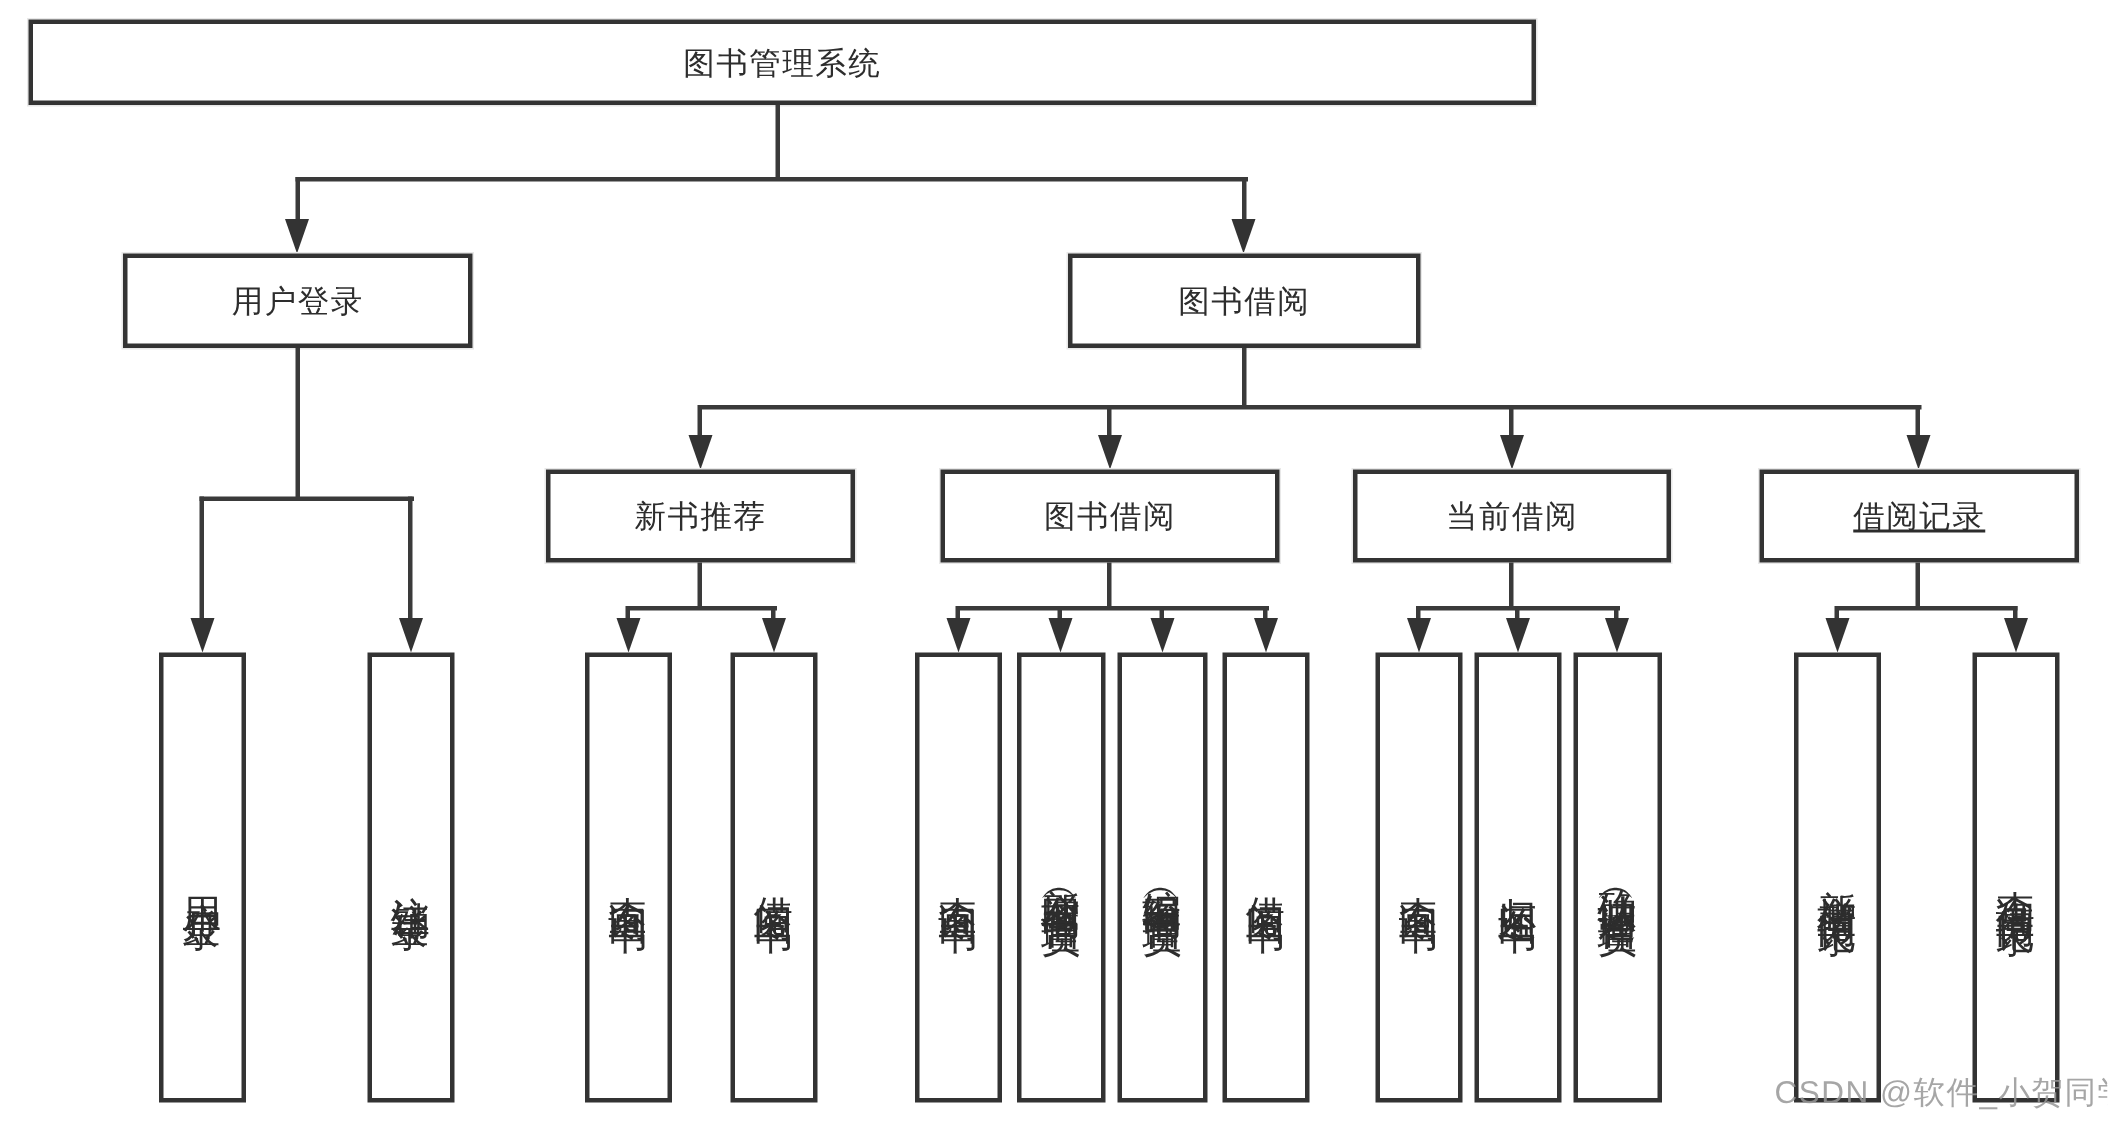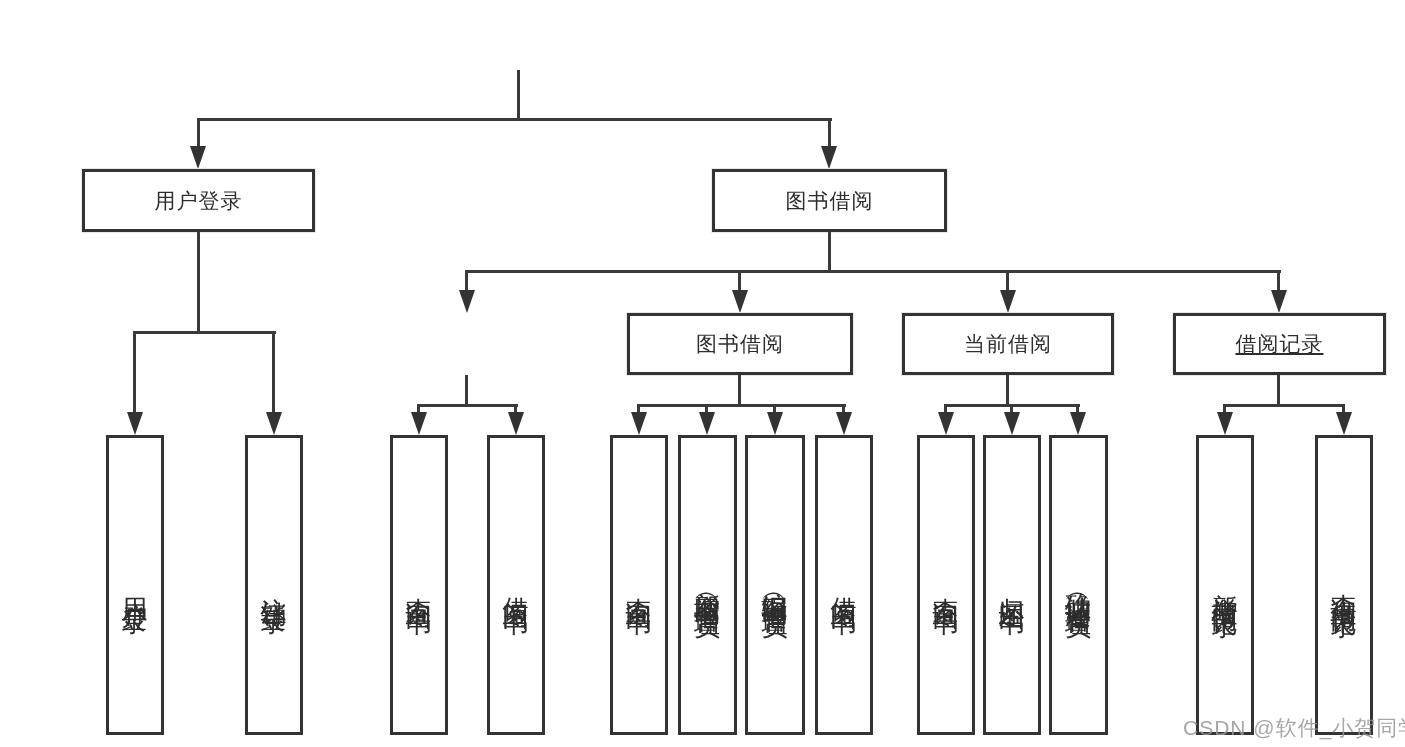--- a/index.html
+++ b/index.html
@@ -31,20 +31,23 @@
   .watermark{
     position:absolute;left:1183px;top:714px;z-index:10;
     font-size:21px;color:rgba(150,150,150,0.85);letter-spacing:1px;white-space:nowrap;
   }
 </style>
 </head>
 <body>
 
 <div id="canvas">
 
+  <div class="box" style="left:19px;top:13px;width:1005px;height:57px;">
+    <span>图书管理系统</span>
+  </div>
 
   <div class="vl" style="left:517px;top:70px;height:50px;"></div>
   <div class="hl" style="left:197px;top:118px;width:635px;"></div>
   <div class="vl" style="left:197px;top:118px;height:28px;"></div>
   <div class="arr" style="left:190px;top:146px;"></div>
   <div class="vl" style="left:828px;top:118px;height:28px;"></div>
   <div class="arr" style="left:821px;top:146px;"></div>
 
   <div class="box" style="left:82px;top:169px;width:233px;height:63px;">
     <span>用户登录</span>
@@ -64,20 +67,23 @@
   <div class="hl" style="left:466px;top:270px;width:815px;"></div>
   <div class="vl" style="left:465px;top:270px;height:22px;"></div>
   <div class="arr" style="left:459px;top:290px;"></div>
   <div class="vl" style="left:738px;top:270px;height:22px;"></div>
   <div class="arr" style="left:732px;top:290px;"></div>
   <div class="vl" style="left:1006px;top:270px;height:22px;"></div>
   <div class="arr" style="left:1000px;top:290px;"></div>
   <div class="vl" style="left:1277px;top:270px;height:22px;"></div>
   <div class="arr" style="left:1271px;top:290px;"></div>
 
+  <div class="box" style="left:364px;top:313px;width:206px;height:62px;">
+    <span>新书推荐</span>
+  </div>
   <div class="box" style="left:902px;top:313px;width:212px;height:62px;">
     <span>当前借阅</span>
   </div>
   <div class="box" style="left:627px;top:313px;width:226px;height:62px;">
     <span>图书借阅</span>
   </div>
   <div class="box" style="left:1173px;top:313px;width:213px;height:62px;text-decoration:underline;">
     <span>借阅记录</span>
   </div>
 

